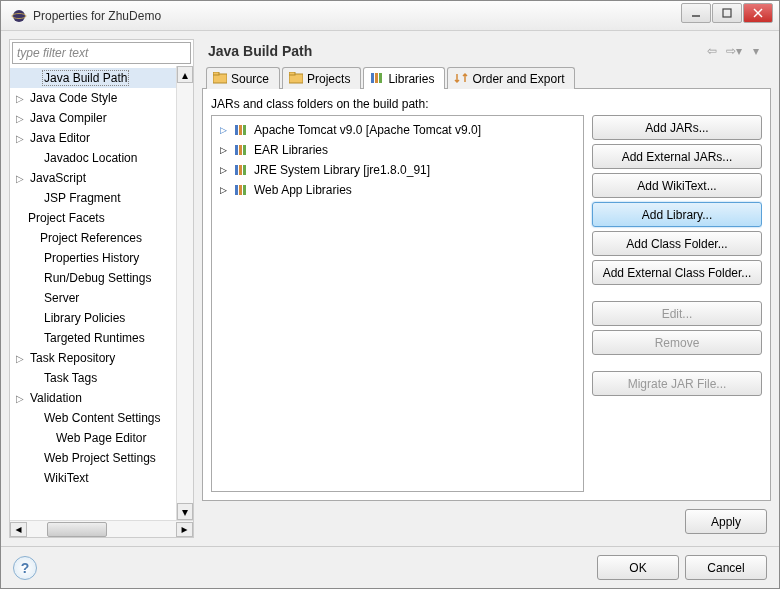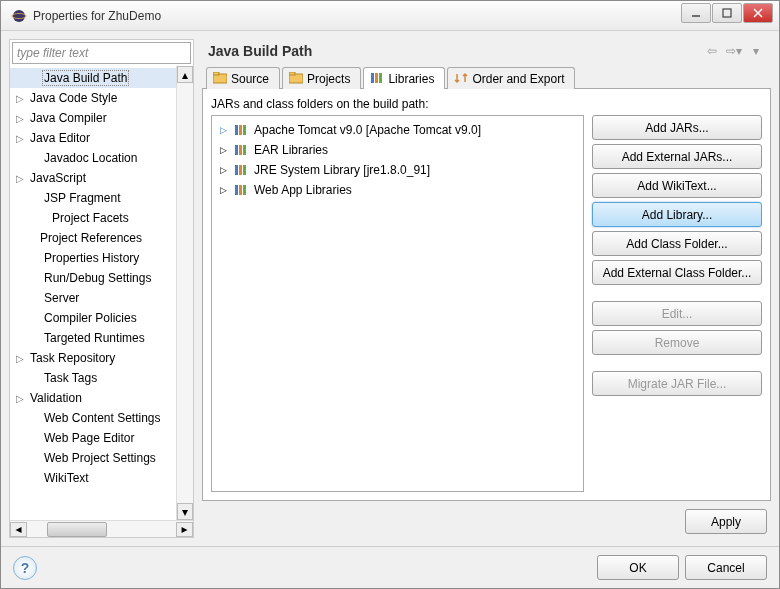--- a/index.html
+++ b/index.html
@@ -119,21 +119,21 @@
               <span class="lbl">Javadoc Location</span>
             </div>
             <div class="row" style="padding-left: 6px;">
               <span class="exp">▷</span>
               <span class="lbl">JavaScript</span>
             </div>
             <div class="row" style="padding-left: 20px;">
               <span class="exp"></span>
               <span class="lbl">JSP Fragment</span>
             </div>
-            <div class="row" style="padding-left: 28px;">
+            <div class="row" style="padding-left: 4px;">
               <span class="exp"></span>
               <span class="lbl">Project Facets</span>
             </div>
             <div class="row" style="padding-left: 16px;">
               <span class="exp"></span>
               <span class="lbl">Project References</span>
             </div>
             <div class="row" style="padding-left: 20px;">
               <span class="exp"></span>
               <span class="lbl">Properties History</span>
@@ -141,21 +141,21 @@
             <div class="row" style="padding-left: 20px;">
               <span class="exp"></span>
               <span class="lbl">Run/Debug Settings</span>
             </div>
             <div class="row" style="padding-left: 20px;">
               <span class="exp"></span>
               <span class="lbl">Server</span>
             </div>
             <div class="row" style="padding-left: 20px;">
               <span class="exp"></span>
-              <span class="lbl">Compiler Policies</span>
+              <span class="lbl">Library Policies</span>
             </div>
             <div class="row" style="padding-left: 20px;">
               <span class="exp"></span>
               <span class="lbl">Targeted Runtimes</span>
             </div>
             <div class="row" style="padding-left: 6px;">
               <span class="exp">▷</span>
               <span class="lbl">Task Repository</span>
             </div>
             <div class="row" style="padding-left: 20px;">
@@ -163,21 +163,21 @@
               <span class="lbl">Task Tags</span>
             </div>
             <div class="row" style="padding-left: 6px;">
               <span class="exp">▷</span>
               <span class="lbl">Validation</span>
             </div>
             <div class="row" style="padding-left: 20px;">
               <span class="exp"></span>
               <span class="lbl">Web Content Settings</span>
             </div>
-            <div class="row" style="padding-left: 20px;">
+            <div class="row" style="padding-left: 32px;">
               <span class="exp"></span>
               <span class="lbl">Web Page Editor</span>
             </div>
             <div class="row" style="padding-left: 20px;">
               <span class="exp"></span>
               <span class="lbl">Web Project Settings</span>
             </div>
             <div class="row" style="padding-left: 20px;">
               <span class="exp"></span>
               <span class="lbl">WikiText</span>

